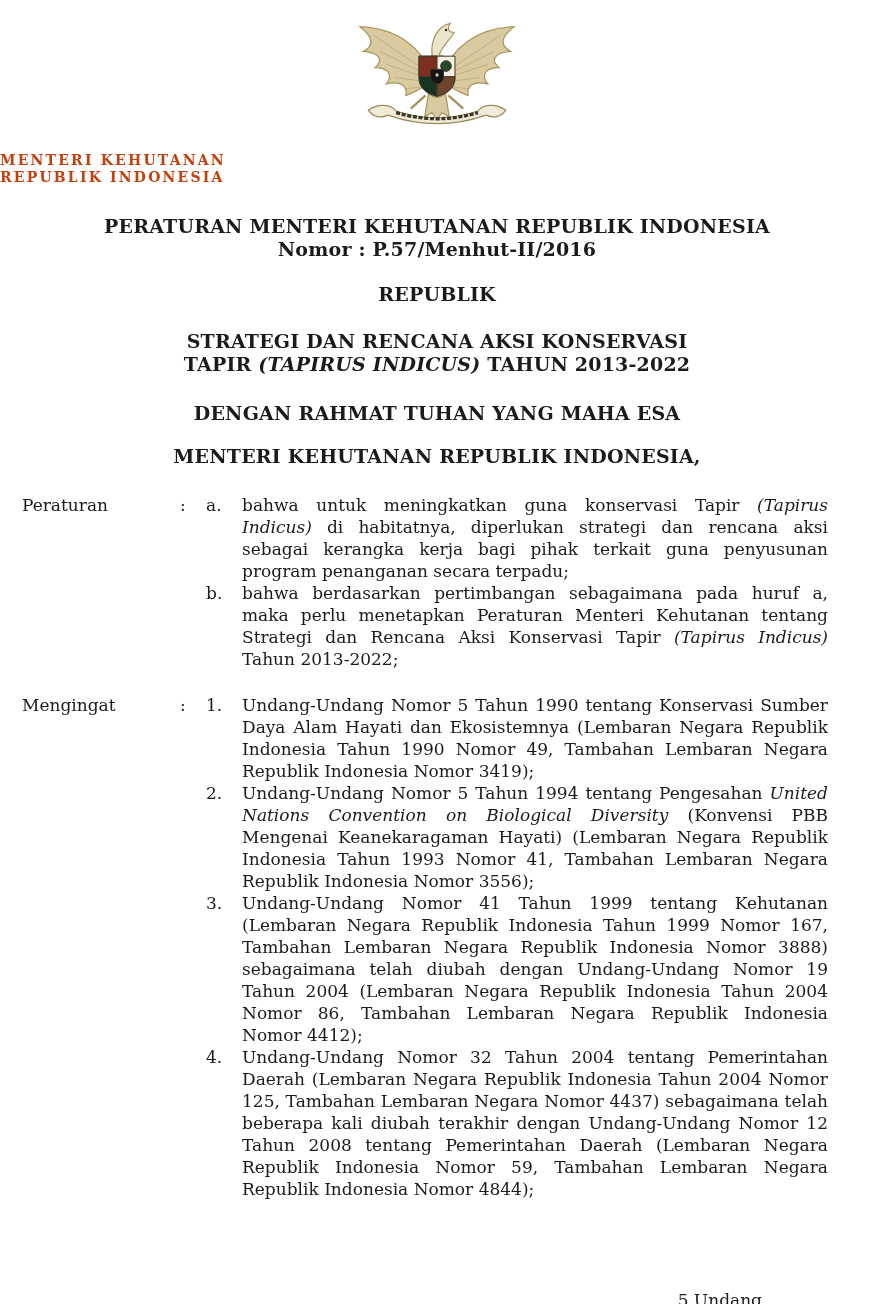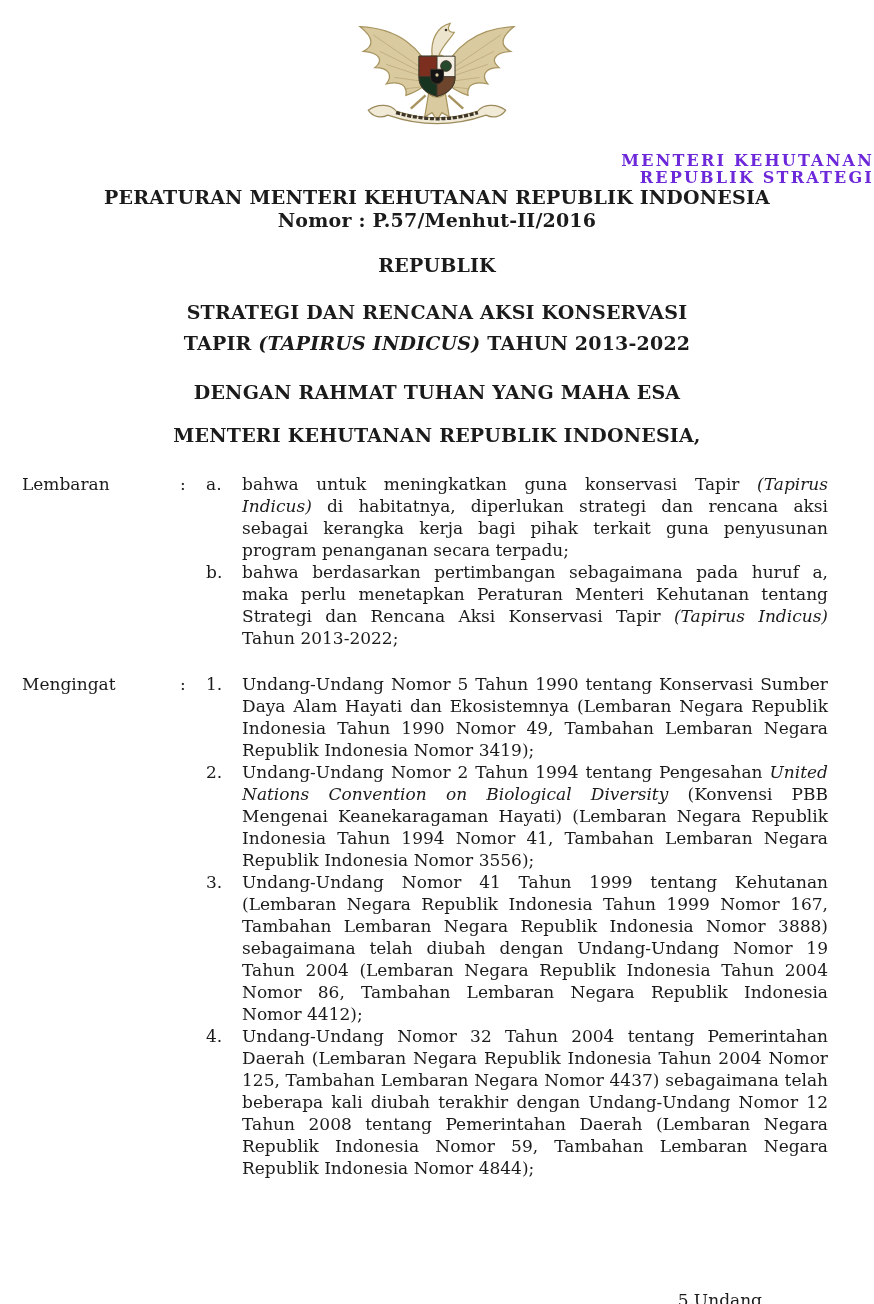--- a/index.html
+++ b/index.html
@@ -2,29 +2,29 @@
 <html><head>
 <meta charset="utf-8">
 <style>
   html,body{margin:0;padding:0;background:#ffffff;}
   .page{
     width:874px;height:1304px;background:#ffffff;position:relative;overflow:hidden;
     font-family:"DejaVu Serif","Liberation Serif",serif;color:#1b1b1b;
   }
   .emblem-wrap{text-align:center;padding-top:5px;}
   .letterhead-text{
-    text-align:right;font-weight:bold;font-size:16px;line-height:17px;
-    letter-spacing:2.2px;color:#6d28d9;margin-top:3px;
+    text-align:left;font-weight:bold;font-size:14px;line-height:17px;
+    letter-spacing:2.2px;color:#c2410c;margin-top:3px;
   }
   .title-block{text-align:center;font-weight:bold;font-size:19px;line-height:23px;letter-spacing:.2px;}
-  .t-line1{}
+  .t-line1{margin-top:29px;}
   .t-nomor{margin-top:0;}
   .t-tentang{margin-top:22px;}
   .t-subj1{margin-top:24px;}
-  .t-subj2{margin-top:8px;}
+  .t-subj2{margin-top:0;}
   .t-invoc{margin-top:26px;}
   .t-auth{margin-top:20px;text-align:center;}
   .sections{margin:26px 46px 0 22px;font-size:17px;line-height:22px;}
   .clause{display:grid;grid-template-columns:158px 26px 1fr;margin-bottom:24px;}
   .clause:last-child{margin-bottom:12px;}
   .clause-label{white-space:nowrap;}
   .item{display:grid;grid-template-columns:36px 1fr;}
   .item-marker{white-space:nowrap;}
   .item-text{margin:0;text-align:justify;text-justify:inter-word;}
   .catchword{position:absolute;right:112px;bottom:-7px;font-size:17px;line-height:22px;}
@@ -75,37 +75,37 @@
       </g>
 
       <path d="M96,110 L78,126 M124,110 L142,126" stroke="#a8945f" stroke-width="3" fill="none"></path>
 
       <path d="M26,128 C38,119 54,121 60,129 C92,140 128,140 160,129 C166,121 182,119 194,128 C188,137 178,138 170,134 C130,148 90,148 50,134 C42,138 32,137 26,128 Z" fill="#f1ead6" stroke="#9b8a5c" stroke-width="1.5"></path>
       <path d="M60,131 C95,141 125,141 160,131" stroke="#3c3528" stroke-width="4" fill="none" stroke-dasharray="5 2"></path>
     </svg>
 
     <div class="letterhead-text">
       <div>MENTERI KEHUTANAN</div>
-      <div>REPUBLIK STRATEGI</div>
+      <div>REPUBLIK INDONESIA</div>
     </div>
   </div>
 
   <div class="title-block">
     <div class="t-line1">PERATURAN MENTERI KEHUTANAN REPUBLIK INDONESIA</div>
     <div class="t-nomor">Nomor : P.57/Menhut-II/2016</div>
     <div class="t-tentang">REPUBLIK</div>
     <div class="t-subj1">STRATEGI DAN RENCANA AKSI KONSERVASI</div>
     <div class="t-subj2"><span>TAPIR </span><i>(TAPIRUS INDICUS)</i><span> TAHUN 2013-2022</span></div>
     <div class="t-invoc">DENGAN RAHMAT TUHAN YANG MAHA ESA</div>
     <div class="t-auth">MENTERI KEHUTANAN REPUBLIK INDONESIA,</div>
   </div>
 
   <main class="sections" id="sections">
       <section class="clause">
-        <div class="clause-label">Lembaran</div>
+        <div class="clause-label">Peraturan</div>
         <div class="clause-colon">:</div>
         <div class="clause-items">
           <div class="item">
             <div class="item-marker">a.</div>
             <p class="item-text"><span>bahwa untuk meningkatkan guna konservasi Tapir </span><i>(Tapirus Indicus)</i><span> di habitatnya, diperlukan strategi dan rencana aksi sebagai kerangka kerja bagi pihak terkait guna penyusunan program penanganan secara terpadu;</span></p>
           </div>
           <div class="item">
             <div class="item-marker">b.</div>
             <p class="item-text"><span>bahwa berdasarkan pertimbangan sebagaimana pada huruf a, maka perlu menetapkan Peraturan Menteri Kehutanan tentang Strategi dan Rencana Aksi Konservasi Tapir </span><i>(Tapirus Indicus)</i><span> Tahun 2013-2022;</span></p>
           </div>
@@ -114,21 +114,21 @@
       <section class="clause">
         <div class="clause-label">Mengingat</div>
         <div class="clause-colon">:</div>
         <div class="clause-items">
           <div class="item">
             <div class="item-marker">1.</div>
             <p class="item-text"><span>Undang-Undang Nomor 5 Tahun 1990 tentang Konservasi Sumber Daya Alam Hayati dan Ekosistemnya (Lembaran Negara Republik Indonesia Tahun 1990 Nomor 49, Tambahan Lembaran Negara Republik Indonesia Nomor 3419);</span></p>
           </div>
           <div class="item">
             <div class="item-marker">2.</div>
-            <p class="item-text"><span>Undang-Undang Nomor 2 Tahun 1994 tentang Pengesahan </span><i>United Nations Convention on Biological Diversity</i><span> (Konvensi PBB Mengenai Keanekaragaman Hayati) (Lembaran Negara Republik Indonesia Tahun 1994 Nomor 41, Tambahan Lembaran Negara Republik Indonesia Nomor 3556);</span></p>
+            <p class="item-text"><span>Undang-Undang Nomor 5 Tahun 1994 tentang Pengesahan </span><i>United Nations Convention on Biological Diversity</i><span> (Konvensi PBB Mengenai Keanekaragaman Hayati) (Lembaran Negara Republik Indonesia Tahun 1993 Nomor 41, Tambahan Lembaran Negara Republik Indonesia Nomor 3556);</span></p>
           </div>
           <div class="item">
             <div class="item-marker">3.</div>
             <p class="item-text"><span>Undang-Undang Nomor 41 Tahun 1999 tentang Kehutanan (Lembaran Negara Republik Indonesia Tahun 1999 Nomor 167, Tambahan Lembaran Negara Republik Indonesia Nomor 3888) sebagaimana telah diubah dengan Undang-Undang Nomor 19 Tahun 2004 (Lembaran Negara Republik Indonesia Tahun 2004 Nomor 86, Tambahan Lembaran Negara Republik Indonesia Nomor 4412);</span></p>
           </div>
           <div class="item">
             <div class="item-marker">4.</div>
             <p class="item-text"><span>Undang-Undang Nomor 32 Tahun 2004 tentang Pemerintahan Daerah (Lembaran Negara Republik Indonesia Tahun 2004 Nomor 125, Tambahan Lembaran Negara Nomor 4437) sebagaimana telah beberapa kali diubah terakhir dengan Undang-Undang Nomor 12 Tahun 2008 tentang Pemerintahan Daerah (Lembaran Negara Republik Indonesia Nomor 59, Tambahan Lembaran Negara Republik Indonesia Nomor 4844);</span></p>
           </div>
         </div>

